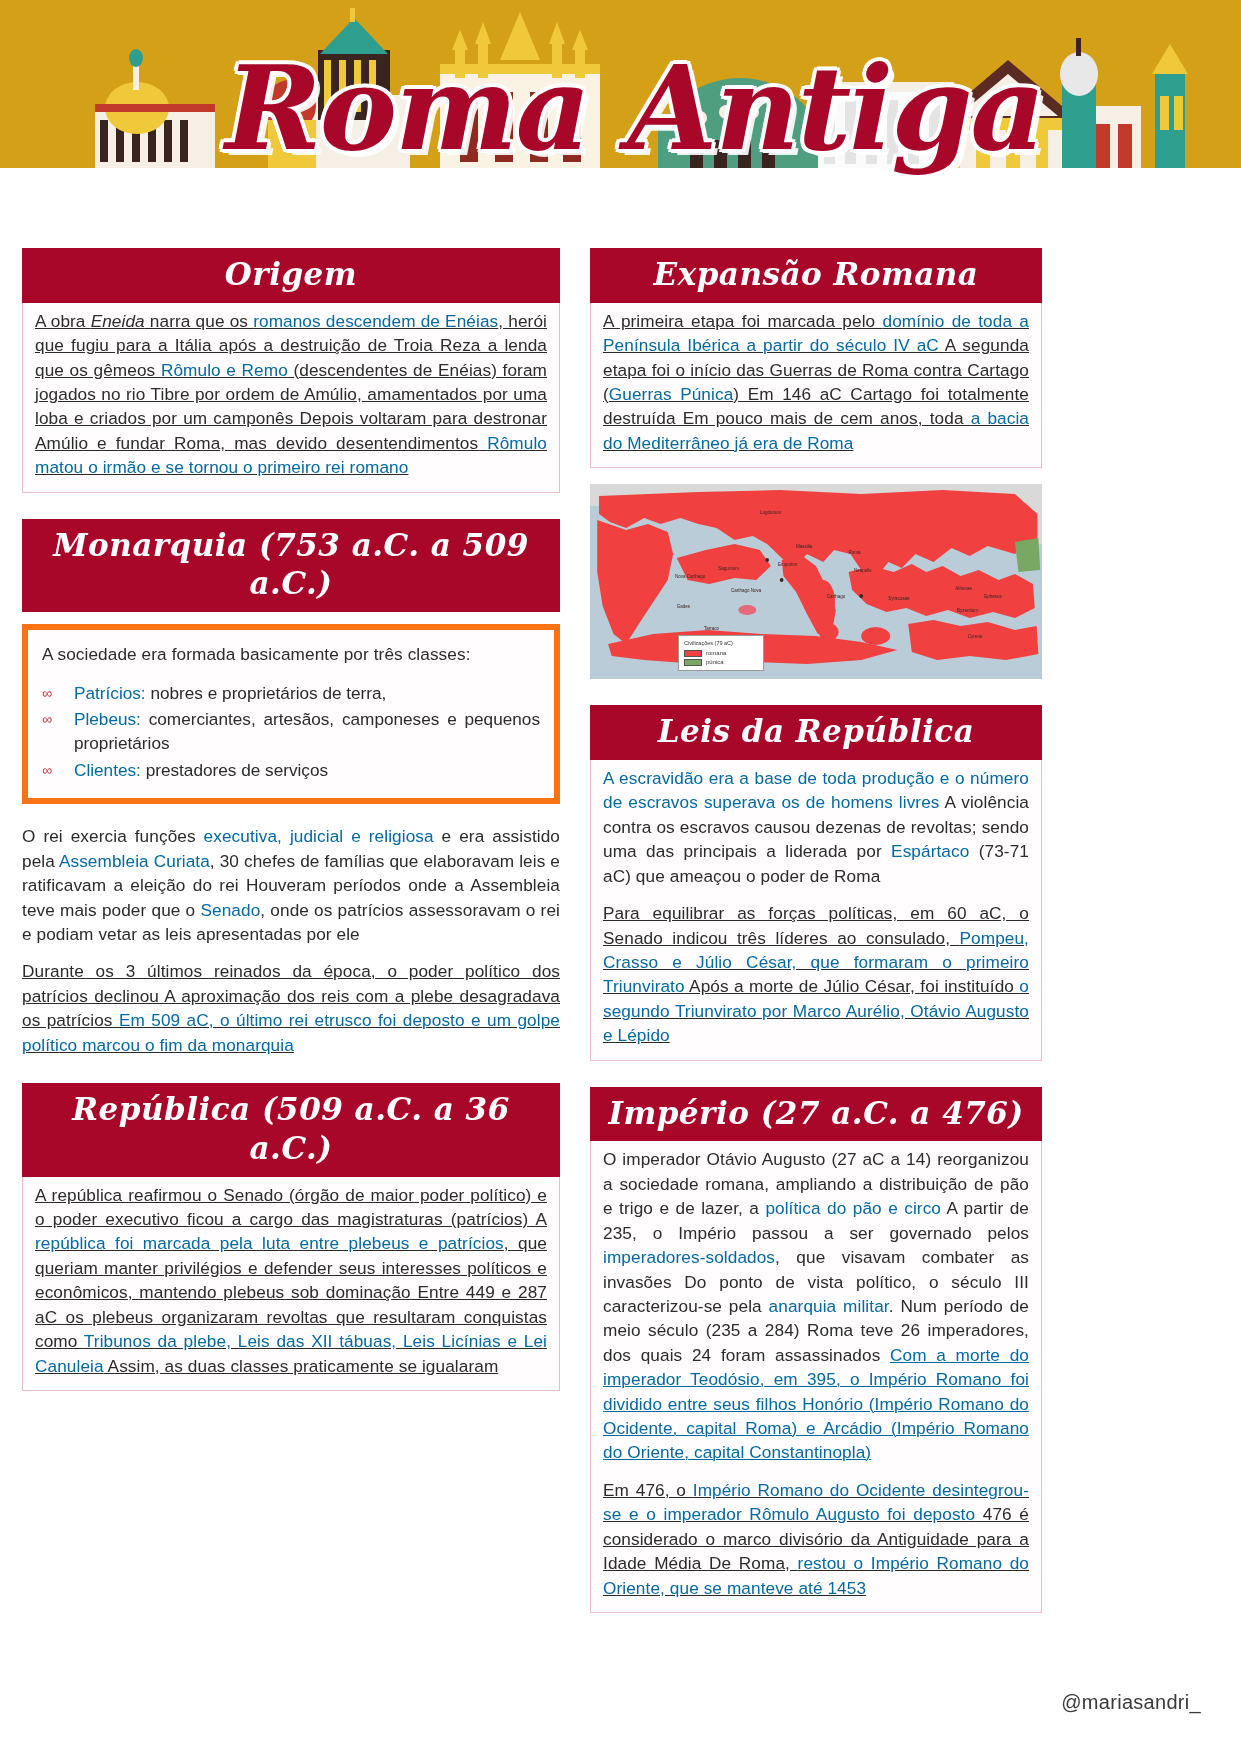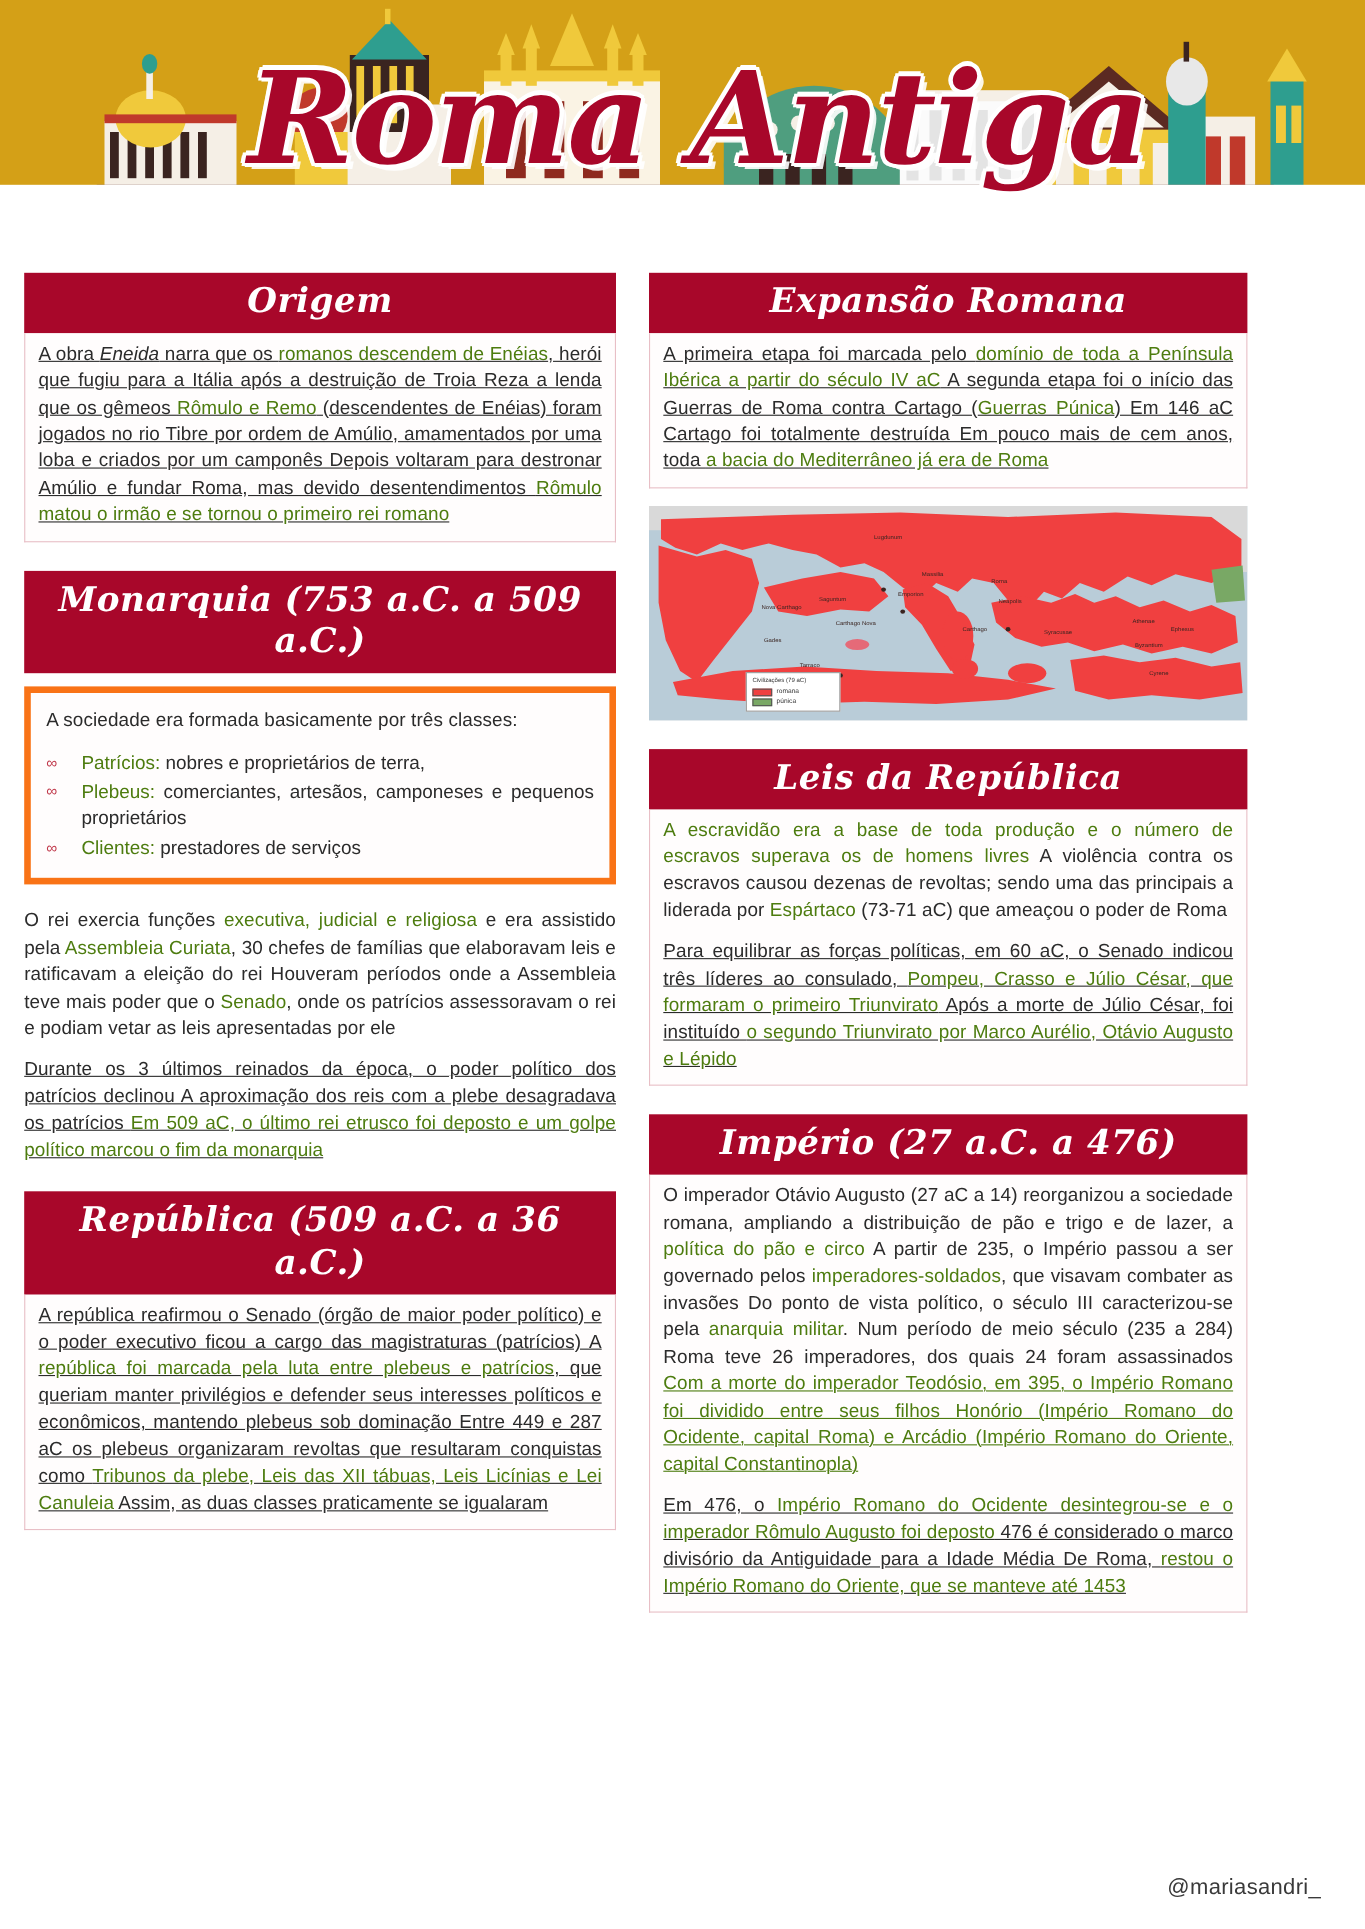--- a/index.html
+++ b/index.html
@@ -61,21 +61,21 @@
 
   
   .page {
     position: relative;
     padding: 18px 22px 0 22px;
     display: flex;
     gap: 30px;
     align-items: flex-start;
   }
   .col-left  { width: 538px; flex: none; }
-  .col-right { width: 544px; flex: none; }
+  .col-right { width: 452px; flex: none; }
 
   
   .sec-head {
     background: #a8072a;
     color: #ffffff;
     text-align: center;
     font-family: "DejaVu Serif", serif;
     font-style: italic;
     font-weight: bold;
     font-size: 31px;
@@ -102,21 +102,21 @@
     font-size: 17.2px;
     line-height: 1.42;
     text-align: justify;
     color: #2b2b2b;
     letter-spacing: 0.1px;
   }
   p.body:last-child { margin-bottom: 0; text-decoration: underline; }
   .free { margin-top: 20px; }
 
   
-  .hl   { color: #4d7c0f; }
+  .hl   { color: #0369a1; }
   .ital { font-style: italic; }
   .und  { text-decoration: underline; text-decoration-thickness: 1px; }
 
   
   ul.classes {
     list-style: none;
     margin: 14px 0 0 0;
     padding: 0;
   }
   ul.classes li {
@@ -160,21 +160,21 @@
   .map-legend .lg-title { font-size: 5.5px; margin-bottom: 2px; }
   .map-legend .lg-row { display: flex; align-items: center; gap: 4px; }
   .map-legend .sw { width: 18px; height: 7px; border: 1px solid #555; flex: none; }
   .sw-red { background: #f04040; }
   .sw-green { background: #79a865; }
 
   
   .footer {
     position: absolute;
     right: 40px;
-    bottom: 26px;
+    bottom: 40px;
     font-size: 20px;
     color: #3a3a3a;
     letter-spacing: 0.3px;
   }
   .spacer-l { height: 26px; }
 </style>
 </head>
 <body>
 
 <div class="banner">

